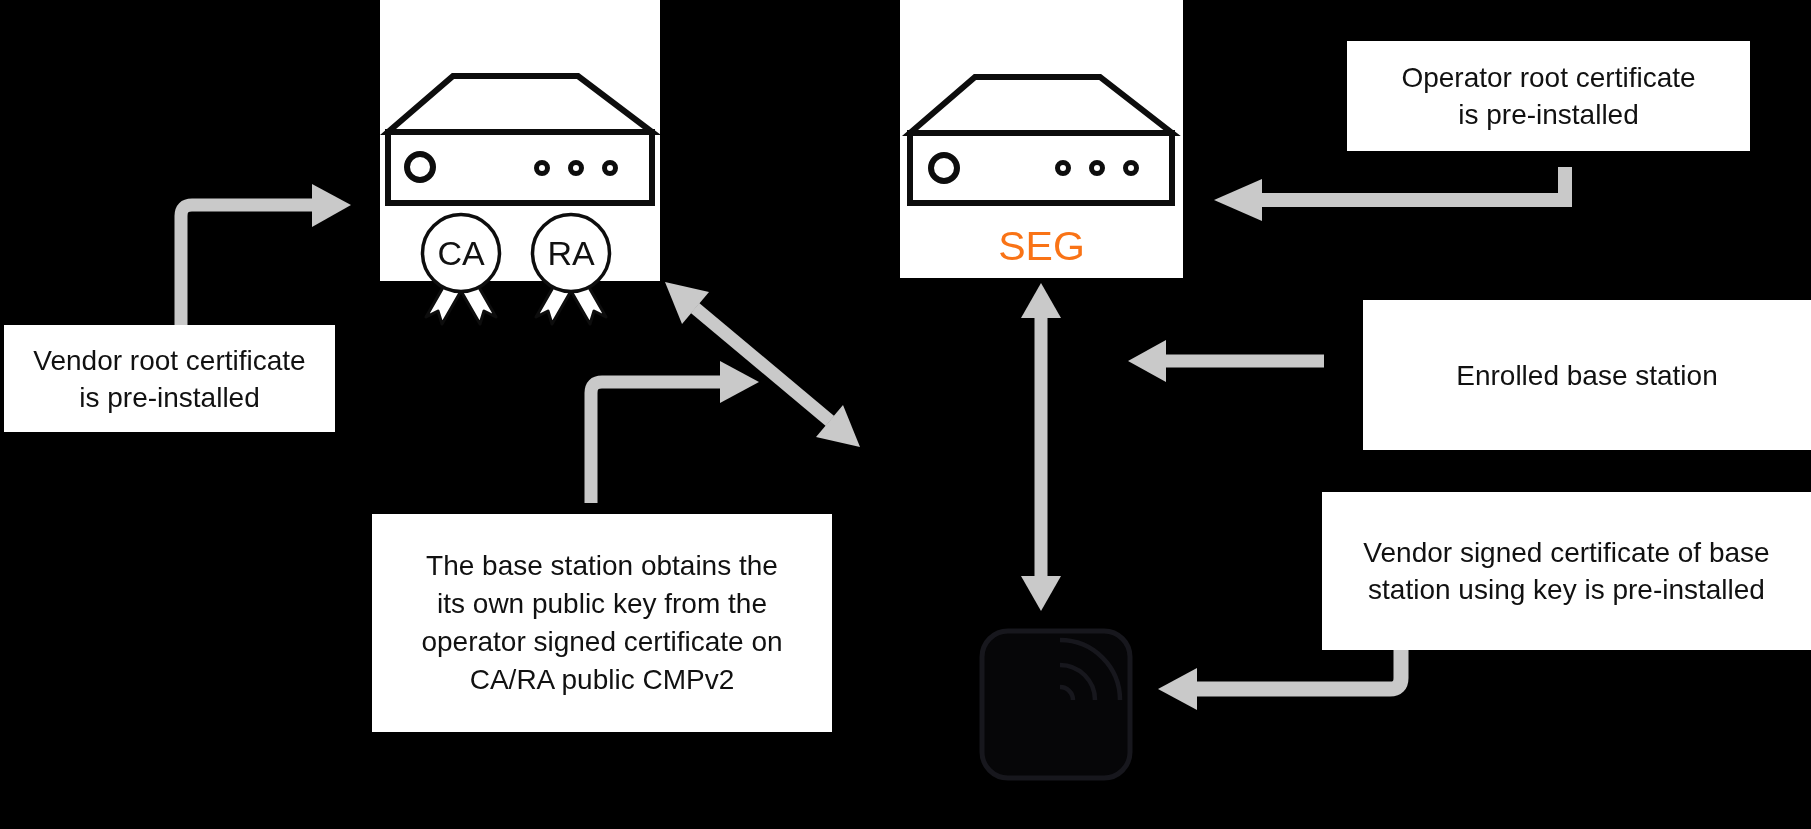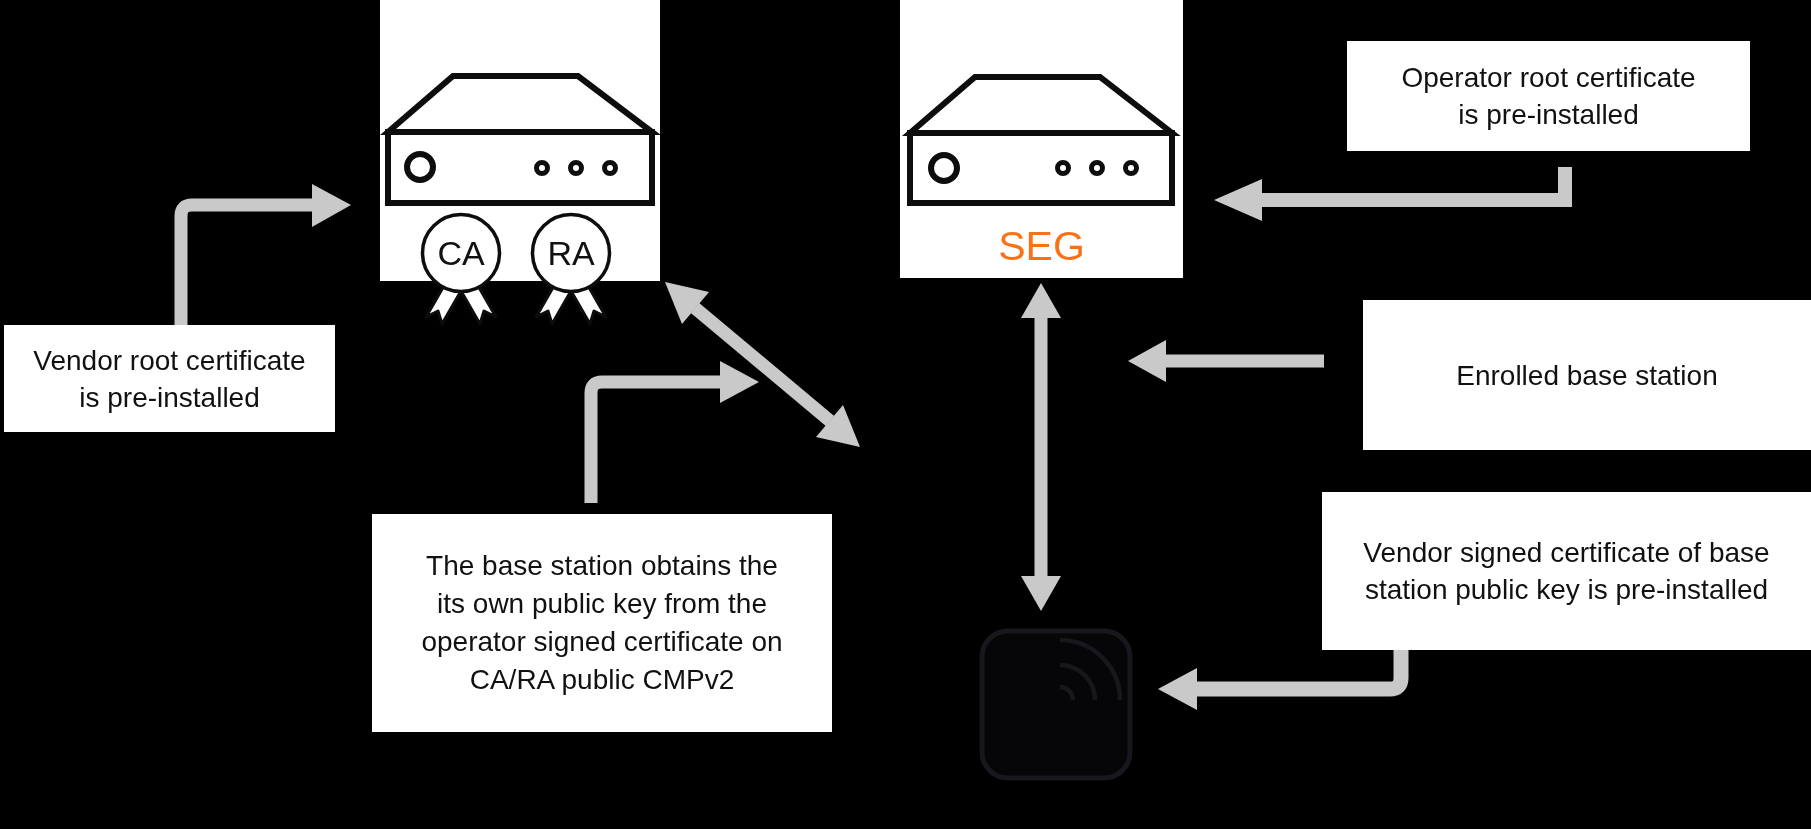--- a/index.html
+++ b/index.html
@@ -130,21 +130,21 @@
     <div>Operator root certificate</div>
     <div>is pre-installed</div>
   </div>
 
   <div class="callout" style="left:1322px;top:300px;width:448px;height:150px;margin-left:41px;">
     <div>Enrolled base station</div>
   </div>
 
   <div class="callout" style="left:1322px;top:492px;width:489px;height:158px;text-align:right;">
     <div>Vendor signed certificate of base</div>
-    <div>station public key is pre-installed</div>
+    <div>station using key is pre-installed</div>
   </div>
 
   <div class="callout" style="left:372px;top:502px;width:460px;height:218px;line-height:38px;margin-top:12px;">
     <div>The base station obtains the</div>
     <div>its own public key from the</div>
     <div>operator signed certificate on</div>
     <div>CA/RA public CMPv2</div>
   </div>
 
 </div>

